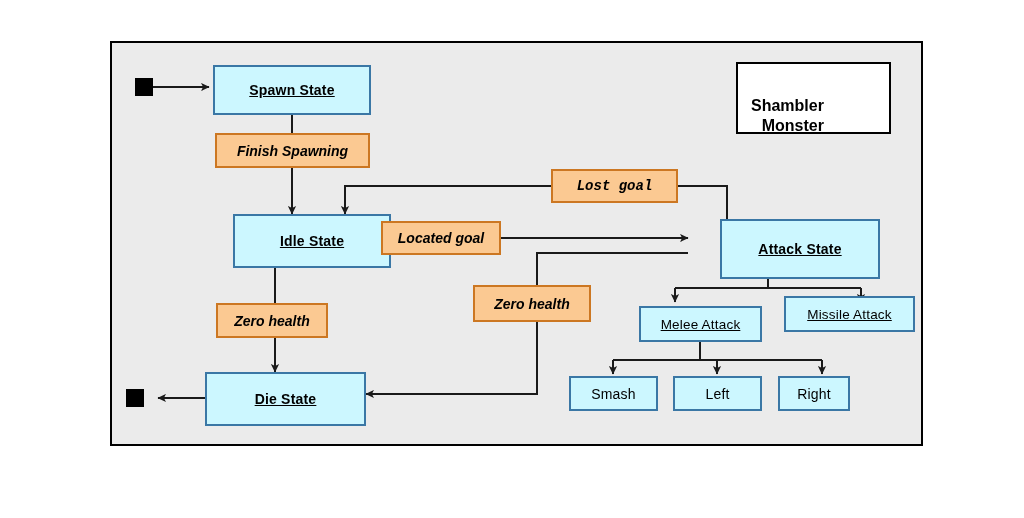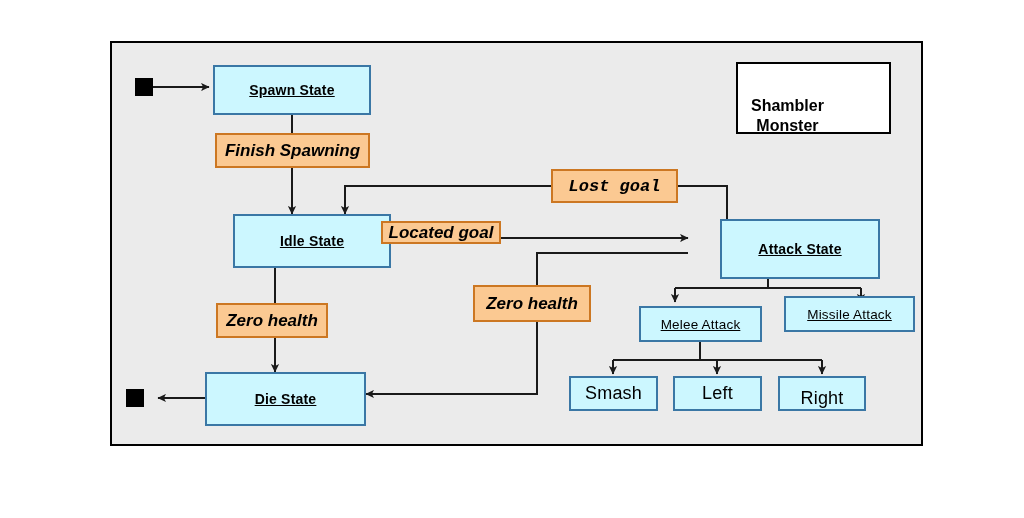--- a/index.html
+++ b/index.html
@@ -54,47 +54,47 @@
   }
   .state .lbl {
     font-weight: bold;
     color: #000000;
     text-decoration: underline;
     letter-spacing: 0.2px;
   }
   .state.big .lbl { font-size: 14px; }
   .state.sub .lbl { font-size: 13.5px; font-weight: normal; text-align: center; }
   .state.leaf .lbl {
-    font-size: 18px;
+    font-size: 14px;
     font-weight: normal;
     text-decoration: none;
   }
   .transition {
     background: #fbc992;
     border: 2px solid #cc7722;
   }
   .transition .lbl {
     font-style: italic;
     font-weight: bold;
-    font-size: 17px;
+    font-size: 14px;
     color: #000000;
   }
   .titlebox {
     background: #ffffff;
     border: 2px solid #000000;
     justify-content: flex-start;
     align-items: center;
     padding-left: 13px;
   }
   .titlebox .lbl {
     font-weight: bold;
     font-size: 16px;
     line-height: 1.25;
     color: #000000;
-    text-align: center;
+    text-align: right;
     margin-top: 36px;
   }
   .marker {
     position: absolute;
     background: #000000;
   }
 </style>
 </head>
 <body>
 
@@ -173,29 +173,29 @@
   </div>
 
   <div class="node state leaf" style="left:569px; top:376px; width:89px; height:35px;">
     <span class="lbl">Smash</span>
   </div>
 
   <div class="node state leaf" style="left:673px; top:376px; width:89px; height:35px;">
     <span class="lbl">Left</span>
   </div>
 
-  <div class="node state leaf" style="left:778px; top:376px; width:88px; height:35px;align-items:flex-end;">
+  <div class="node state leaf" style="left:778px; top:376px; width:72px; height:35px;">
     <span class="lbl">Right</span>
   </div>
 
   <div class="node transition" style="left:215px; top:133px; width:155px; height:35px;">
     <span class="lbl">Finish Spawning</span>
   </div>
 
-  <div class="node transition" style="left:381px; top:221px; width:120px; height:23px;">
+  <div class="node transition" style="left:381px; top:221px; width:120px; height:34px;">
     <span class="lbl">Located goal</span>
   </div>
 
   <div class="node transition" style="left:551px; top:169px; width:127px; height:34px;font-family:Liberation Mono, monospace;">
     <span class="lbl">Lost goal</span>
   </div>
 
   <div class="node transition" style="left:216px; top:303px; width:112px; height:35px;">
     <span class="lbl">Zero health</span>
   </div>

